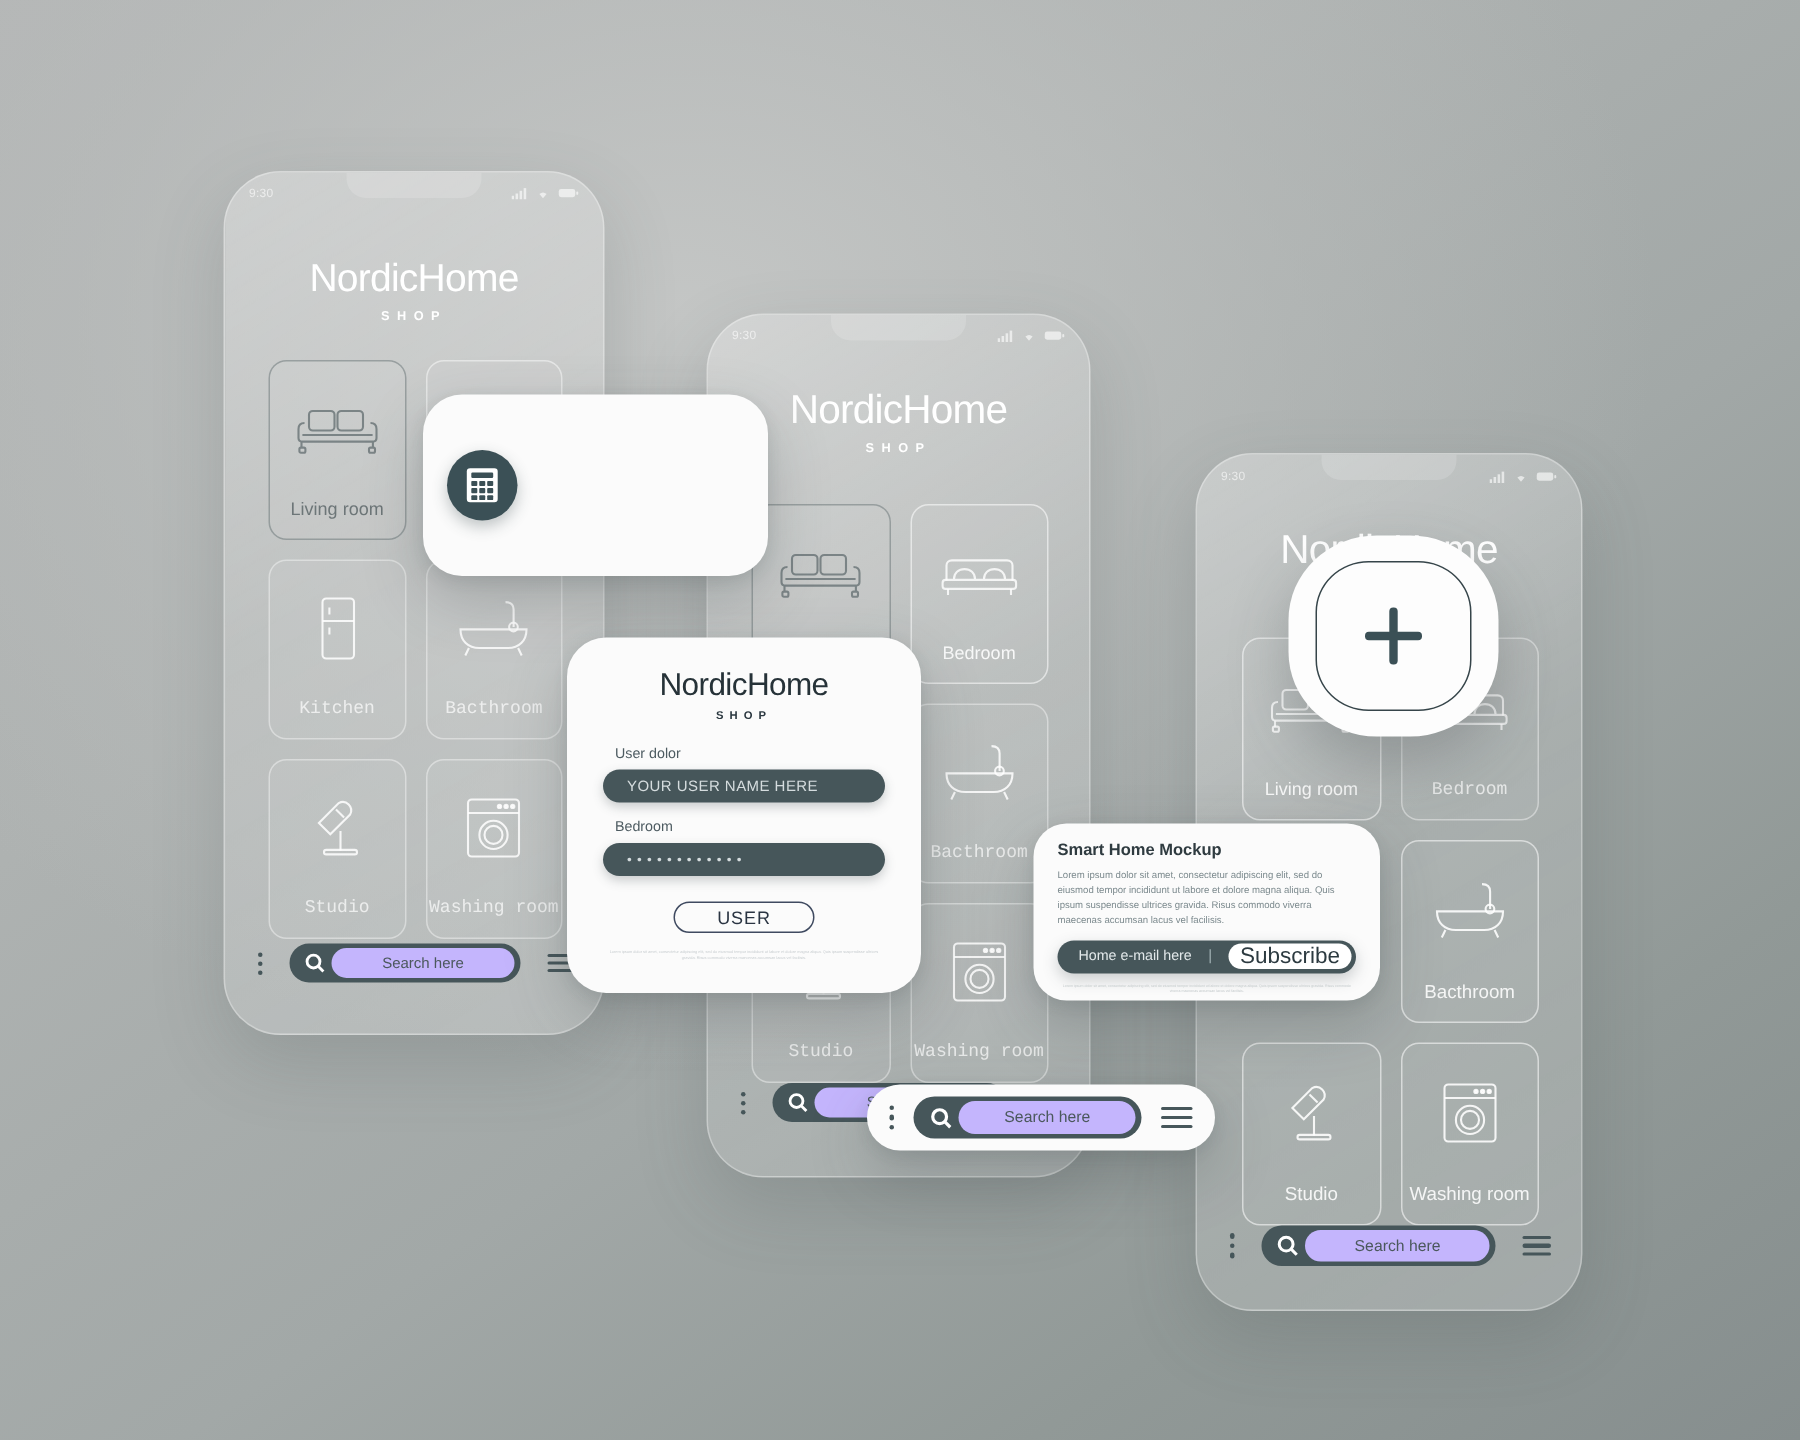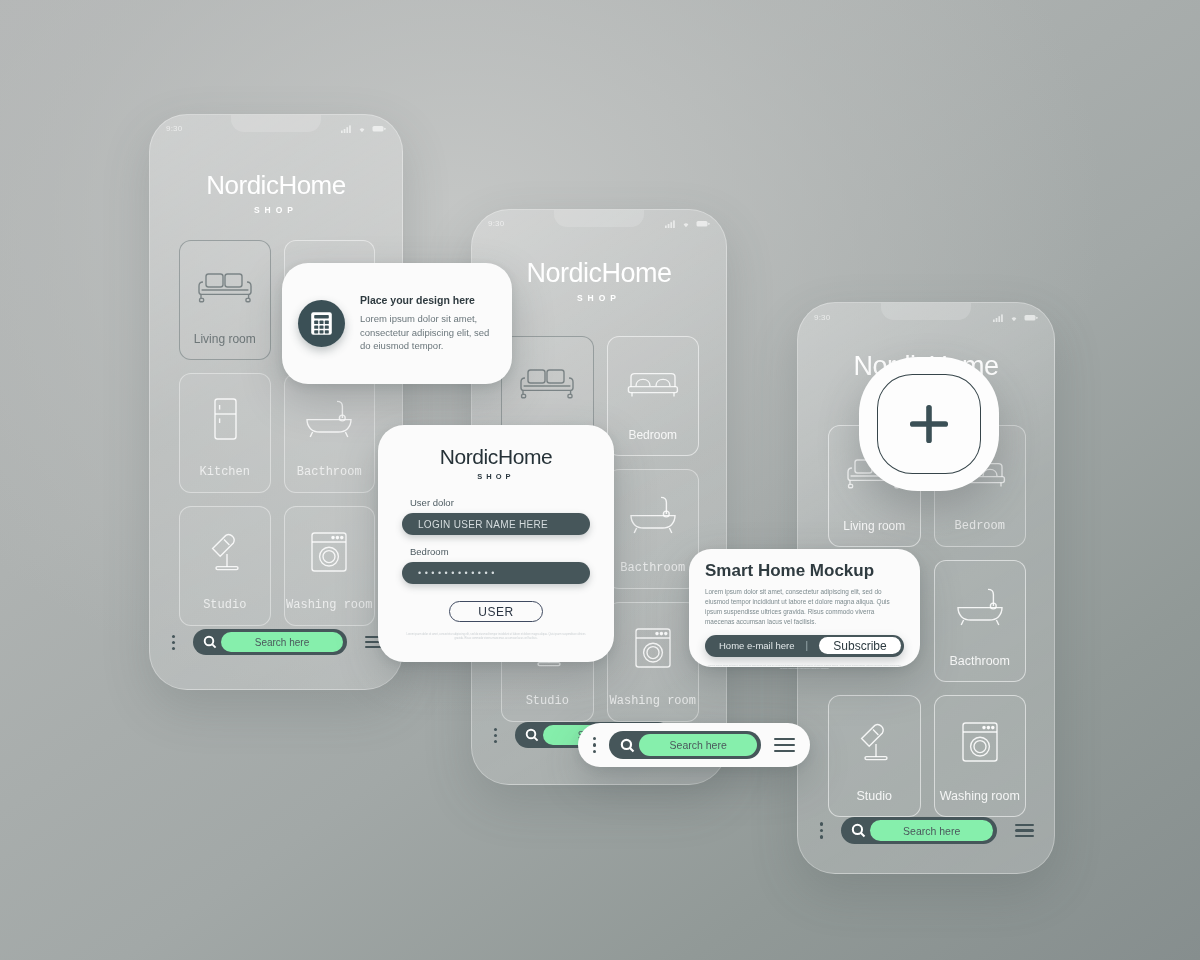--- a/index.html
+++ b/index.html
@@ -83,21 +83,21 @@
   .dots3 { display: flex; flex-direction: column; gap: 3px; align-items: center; }
   .dots3 i { display: block; border-radius: 50%; background: #46565a; }
   .search-pill {
     background: #46565a;
     border-radius: 100px;
     display: flex;
     align-items: center;
   }
   .search-glass { display: flex; align-items: center; justify-content: center; }
   .search-input {
-    background: #86efac;
+    background: #c4b5fd;
     border-radius: 100px;
     display: flex;
     align-items: center;
     justify-content: center;
     color: #4b585c;
     font-weight: 400;
   }
   .burger { display: flex; flex-direction: column; justify-content: center; }
   .burger i { display: block; background: #46565a; border-radius: 2px; }
 
@@ -576,54 +576,50 @@
         <rect x="9.5" y="9.6" width="4" height="3.4" rx="0.6" fill="#3b5056"></rect>
         <rect x="14.8" y="9.6" width="4" height="3.4" rx="0.6" fill="#3b5056"></rect>
         <rect x="4.2" y="14.4" width="4" height="3.4" rx="0.6" fill="#3b5056"></rect>
         <rect x="9.5" y="14.4" width="4" height="3.4" rx="0.6" fill="#3b5056"></rect>
         <rect x="14.8" y="14.4" width="4" height="3.4" rx="0.6" fill="#3b5056"></rect>
         <rect x="4.2" y="19.2" width="4" height="3.2" rx="0.6" fill="#3b5056"></rect>
         <rect x="9.5" y="19.2" width="4" height="3.2" rx="0.6" fill="#3b5056"></rect>
         <rect x="14.8" y="19.2" width="4" height="3.2" rx="0.6" fill="#3b5056"></rect>
       </svg>
     </div>
-    <div style="flex:1;">
-      <div class="tt-title" style="font-size:10.5px; margin-bottom:6px;">Place your design here</div>
-      <div class="tt-body" style="font-size:9.5px; line-height:1.45;">Lorem ipsum dolor sit amet, consectetur adipiscing elit, sed do eiusmod tempor.</div>
-    </div>
   </div>
 
   <div class="card" id="login-card" style="left:378px; top:425px; width:236px; height:237px; padding:20px 24px 10px;">
     <div class="login-brand-name nowrap" style="font-size:21px;">NordicHome</div>
     <div class="login-brand-sub" style="font-size:7.5px; margin-top:3px;">SHOP</div>
 
     <div class="field-label" style="font-size:9.5px; margin-top:16px; margin-bottom:5px; padding-left:8px;">User dolor</div>
     <div class="field-pill" style="height:22px; padding:0 16px; font-size:10px; letter-spacing:.3px;">
-      <span>LOGIN USER NAME HERE</span>
+      <span>YOUR USER NAME HERE</span>
     </div>
 
     <div class="field-label" style="font-size:9.5px; margin-top:11px; margin-bottom:5px; padding-left:8px;">Bedroom</div>
     <div class="field-pill" style="height:22px; padding:0 16px; font-size:9px; letter-spacing:.5px;">
       <span>• • • • • • • • • • • •</span>
     </div>
 
     <div style="display:flex; justify-content:center; margin-top:17px;">
       <div class="login-btn" style="width:94px; height:21px; font-size:12px;">USER</div>
     </div>
 
     <div class="fineprint" style="font-size:2.6px; margin-top:11px; padding:0 4px;">Lorem ipsum dolor sit amet, consectetur adipiscing elit, sed do eiusmod tempor incididunt ut labore et dolore magna aliqua. Quis ipsum suspendisse ultrices gravida. Risus commodo viverra maecenas accumsan lacus vel facilisis.</div>
   </div>
 
   <div class="card" id="mockup-card" style="left:689px; top:549px; width:231px; height:118px; padding:12px 16px 8px; border-radius:22px;">
-    <div class="mk-title" style="font-size:17px; margin-bottom:6px;">Smart Home Mockup</div>
+    <div class="mk-title" style="font-size:11px; margin-bottom:6px;">Smart Home Mockup</div>
     <div class="mk-body" style="font-size:6.4px; line-height:1.55; margin-bottom:8px;">Lorem ipsum dolor sit amet, consectetur adipiscing elit, sed do eiusmod tempor incididunt ut labore et dolore magna aliqua. Quis ipsum suspendisse ultrices gravida. Risus commodo viverra maecenas accumsan lacus vel facilisis.</div>
     <div class="mk-row" style="height:22px; padding:0 3px 0 14px;">
       <span class="mk-email" style="font-size:9.5px;">Home e-mail here</span>
       <span class="mk-div" style="font-size:10px;">|</span>
-      <span class="mk-sub-btn" style="width:82px; height:17px; font-size:12px;">Subscribe</span>
+      <span class="mk-sub-btn" style="width:82px; height:17px; font-size:15px;">Subscribe</span>
     </div>
     <div class="fineprint" style="font-size:2.4px; margin-top:7px; color:#c6cccd;">Lorem ipsum dolor sit amet, consectetur adipiscing elit, sed do eiusmod tempor incididunt ut labore et dolore magna aliqua. Quis ipsum suspendisse ultrices gravida. Risus commodo viverra maecenas accumsan lacus vel facilisis.</div>
   </div>
 
   <div class="card" id="floating-search" style="left:578px; top:723px; width:232px; height:44px; border-radius:100px; display:flex; align-items:center; justify-content:space-between; padding:0 15px;">
     <div class="dots3">
       <i style="width:3.4px;height:3.4px;"></i>
         <i style="width:3.4px;height:3.4px;"></i>
         <i style="width:3.4px;height:3.4px;"></i>
     </div>

